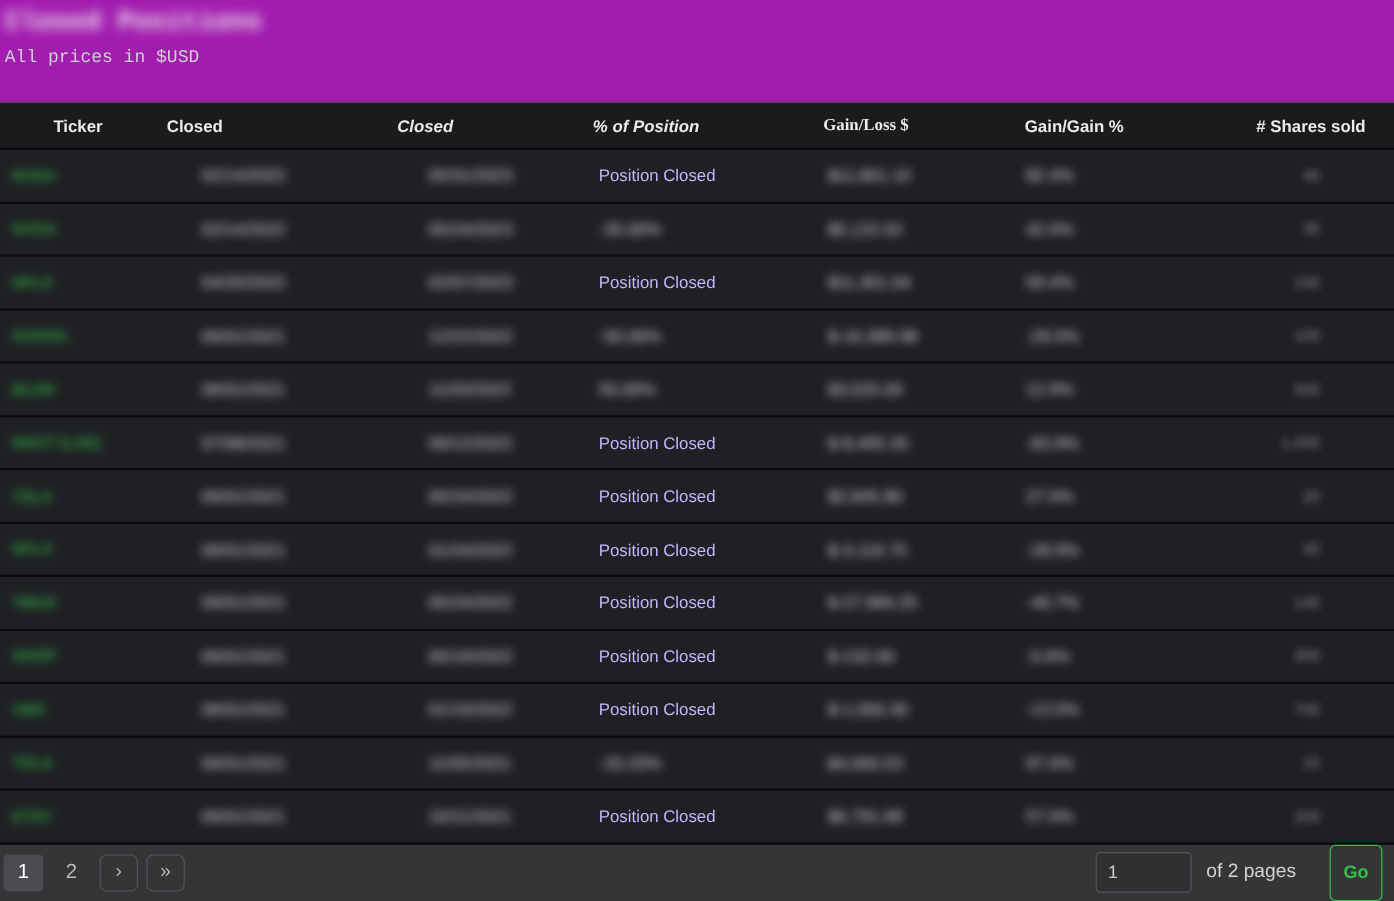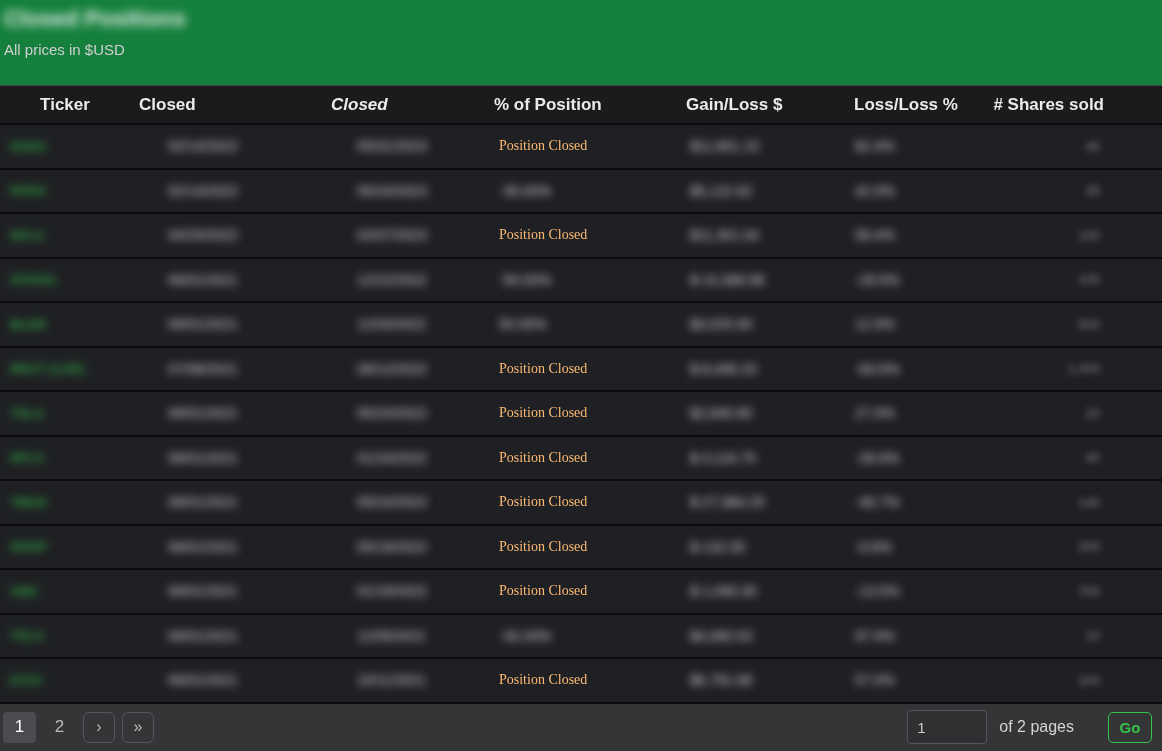--- a/index.html
+++ b/index.html
@@ -9,56 +9,56 @@
   *{box-sizing:border-box;margin:0;padding:0;}
   html,body{width:1162px;height:751px;overflow:hidden;}
   body{
     background:#343537;
     font-family:"Liberation Sans", sans-serif;
     color:#e8e9ea;
   }
   .app{display:flex;flex-direction:column;width:1162px;height:751px;}
 
   
-  .page-head{height:85px;flex:0 0 auto;padding:6px 0 0 4px;background:#15803d;}
+  .page-head{height:85px;flex:0 0 auto;padding:6px 0 0 4px;background:#a21caf;font-family:Liberation Mono, monospace;}
   .page-title{
     font-size:22px;font-weight:bold;color:#f2f2f2;letter-spacing:.2px;
     filter:blur(5px);width:max-content;
   }
   .page-subtitle{margin-top:9px;font-size:15px;color:#cfd0d1;}
 
   
   .grid-cols{display:grid;grid-template-columns:130px 170px 180px 190px 120px 150px 222px;align-items:center;}
   .thead{
     height:40px;background:#1a1b1d;border-top:1px solid #454649;
     border-bottom:2px solid #0a0b0c;
   }
-  .hcell{font-size:17px;font-weight:bold;color:#ebebec;white-space:nowrap;}
+  .hcell{font-size:14px;font-weight:bold;color:#ebebec;white-space:nowrap;}
   .thead .c1{text-align:center;}
   .thead .c2{padding-left:9px;}
   .thead .c3{padding-left:31px;font-style:italic;}
-  .thead .c4{padding-left:14px;}
-  .thead .c5{padding-left:16px;}
+  .thead .c4{padding-left:14px;font-style:italic;}
+  .thead .c5{padding-left:16px;font-family:Liberation Serif, serif;}
   .thead .c6{padding-left:64px;}
-  .thead .c7{text-align:right;padding-right:58px;}
+  .thead .c7{text-align:right;padding-right:24px;}
 
   .tbody{flex:0 0 auto;}
   .trow{height:44.5px;background:#1f2023;border-bottom:2px solid #0a0b0c;}
   .trow .c1{padding-left:10px;}
   .trow .c2{padding-left:38px;}
   .trow .c3{padding-left:57px;}
   .trow .c4{padding-left:19px;}
   .trow .c5{padding-left:20px;}
   .trow .c6{padding-left:65px;}
   .trow .c7{text-align:right;padding-right:62px;}
 
   .cell{white-space:nowrap;}
   .ticker{color:var(--ticker-green);font-weight:bold;font-size:13px;filter:blur(4px);}
   .val{color:#d5d6d8;font-size:14px;filter:blur(4px);}
-  .plain{color:#fdba74;font-size:14px;font-family:Liberation Serif, serif;}
+  .plain{color:#c4b5fd;font-size:14px;}
   .shares{color:#85878a;font-size:13px;filter:blur(3px);}
 
   
   .pager{
     flex:1 1 auto;background:#343537;display:flex;align-items:center;
     justify-content:space-between;padding:0 10px 0 3px;
   }
   .pages{display:flex;align-items:center;gap:7px;}
   .page-btn{
     min-width:33px;height:31px;border:none;border-radius:4px;background:transparent;
@@ -67,45 +67,45 @@
   .page-btn.active{background:#4a4c4f;color:#ffffff;}
   .nav-btn{
     width:32px;height:31px;border:1px solid #54565a;border-radius:6px;background:transparent;
     color:#b9babc;font-family:inherit;font-size:16px;line-height:1;cursor:pointer;
   }
   .goto{display:flex;align-items:center;}
   .page-input{
     width:80px;height:34px;background:#2f3032;border:1px solid #55575a;border-radius:4px;
     color:#c9cacb;font-family:inherit;font-size:15px;padding-left:9px;outline:none;
   }
-  .pages-label{font-size:16px;color:#d2d3d4;margin:0 14px 0 12px;white-space:nowrap;}
+  .pages-label{font-size:16px;color:#d2d3d4;margin:0 28px 0 12px;white-space:nowrap;}
   .go-btn{
-    width:44px;height:31px;background:transparent;border:1.5px solid var(--go-green);
+    width:44px;height:47px;background:transparent;border:1.5px solid var(--go-green);
     border-radius:5px;color:var(--go-green);font-weight:bold;font-size:15px;
-    font-family:inherit;cursor:pointer;margin-left:20px;
+    font-family:inherit;cursor:pointer;
   }
 </style>
 </head>
 <body>
 
 <div class="app">
 
   <div class="page-head">
     <div class="page-title">Closed Positions</div>
     <div class="page-subtitle">All prices in $USD</div>
   </div>
 
   <div>
     <div class="thead grid-cols">
       <div class="hcell c1">Ticker</div>
       <div class="hcell c2">Closed</div>
       <div class="hcell c3">Closed</div>
       <div class="hcell c4">% of Position</div>
       <div class="hcell c5">Gain/Loss $</div>
-      <div class="hcell c6">Loss/Loss %</div>
+      <div class="hcell c6">Gain/Gain %</div>
       <div class="hcell c7"># Shares sold</div>
     </div>
     <div class="tbody">
         <div class="trow grid-cols">
           <div class="c1 cell ticker">NVDA</div>
           <div class="c2 cell val">02/14/2022</div>
           <div class="c3 cell val">05/31/2023</div>
           <div class="c4 cell plain">Position Closed</div>
           <div class="c5 cell val">$11,801.10</div>
           <div class="c6 cell val">82.4%</div>

